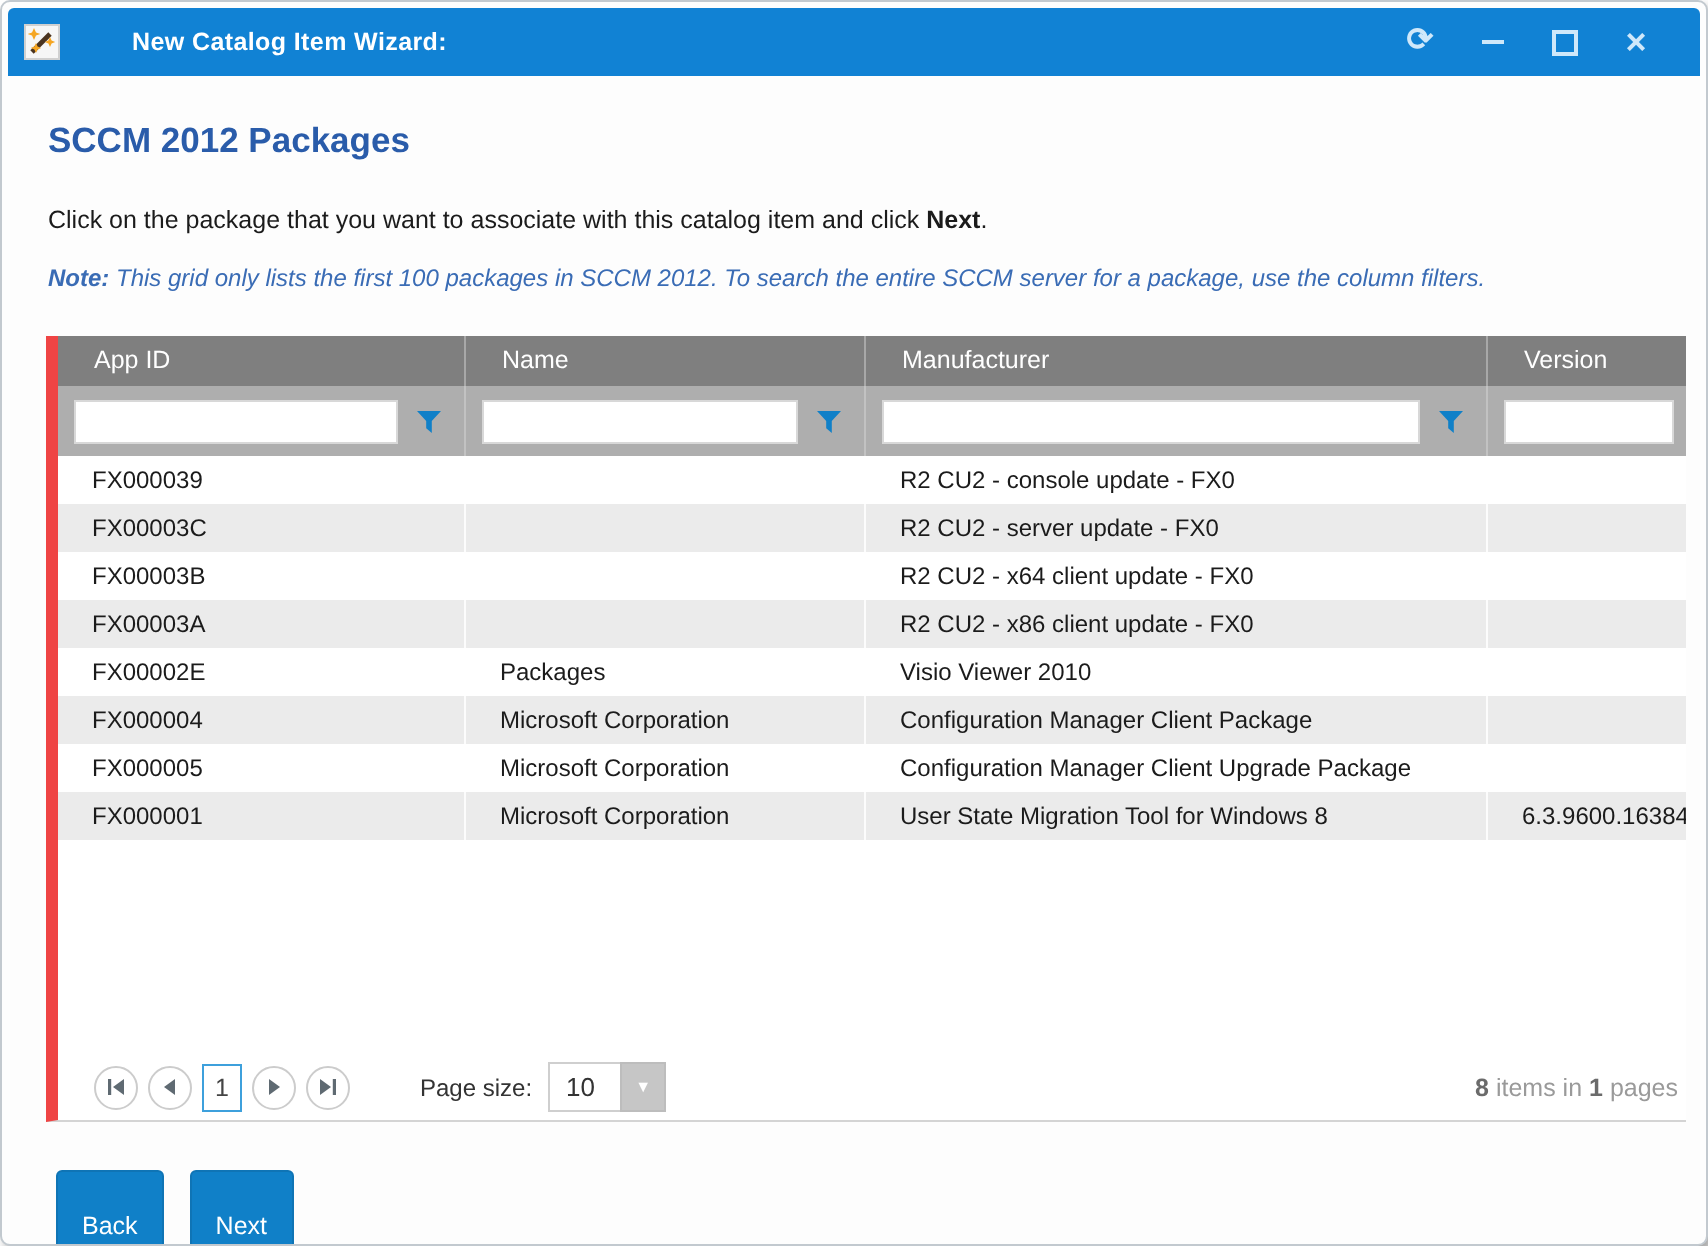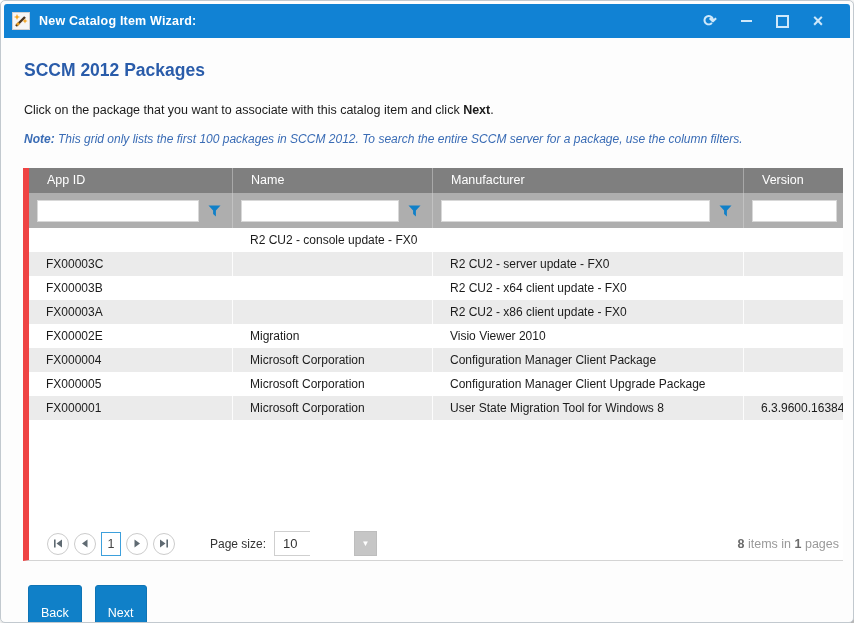--- a/index.html
+++ b/index.html
@@ -11,21 +11,21 @@
     border:1px solid #c2c9cf; border-radius:5px;
     padding:3px;
     background:#fdfdfd;
     box-shadow:3px 4px 6px rgba(0,0,0,0.35);
     overflow:hidden;
   }
 
   
   .titlebar {
     height:34px; background:#1182d4; border-radius:3px 3px 0 0;
-    display:flex; align-items:center; padding:0 12px 0 8px;
+    display:flex; align-items:center; padding:0 12px 0 8px;gap:27px;
   }
   .titlebar .app-icon { width:18px; height:18px; margin-right:9px; flex:0 0 auto; }
   .titlebar .title { color:#ffffff; font-size:12.5px; font-weight:bold; letter-spacing:.2px; flex:1; }
   .tb-buttons { display:flex; align-items:center; gap:20px; margin-right:12px; }
   .tb-btn { color:#cfe8fa; cursor:pointer; display:flex; align-items:center; justify-content:center;
             width:16px; height:16px; font-size:15px; line-height:16px; }
   .tb-btn.refresh { font-size:16px; font-weight:bold; }
   .tb-min-bar { width:11px; height:2px; background:#cfe8fa; display:inline-block; }
   .tb-max-box { width:9px; height:9px; border:2px solid #cfe8fa; display:inline-block; }
   .tb-btn.close { font-size:18px; font-weight:bold; }
@@ -88,21 +88,21 @@
     width:22px; height:22px; border-radius:50%; border:1px solid #cccccc;
     background:#ffffff; display:flex; align-items:center; justify-content:center;
     margin-right:5px; cursor:pointer; box-sizing:border-box;
   }
   .pg-current {
     width:20px; height:24px; border:1px solid #3da0dc; background:#ffffff;
     display:flex; align-items:center; justify-content:center;
     font-size:12.5px; color:#444444; margin-right:5px; box-sizing:border-box; cursor:default;
   }
   .page-size-label { font-size:12px; color:#333333; margin-left:30px; margin-right:8px; }
-  .page-size-select { display:flex; align-items:stretch; height:25px; cursor:pointer;gap:44px; }
+  .page-size-select { display:flex; align-items:stretch; height:25px; cursor:pointer; }
   .pss-value {
     width:36px; background:#ffffff; border:1px solid #cfcfcf; border-right:none;
     font-size:13px; color:#333333; display:flex; align-items:center; padding-left:8px; box-sizing:border-box;
   }
   .pss-arrow {
     width:23px; background:#c6c6c6; border:1px solid #bdbdbd;
     display:flex; align-items:center; justify-content:center;
     color:#ffffff; font-size:8px; box-sizing:border-box;
   }
   .pg-summary {
@@ -194,20 +194,21 @@
             <input type="text" value="" style="">
             <span class="funnel-btn">
               <svg width="13" height="12" viewBox="0 0 13 12">
                   <path d="M0.5,0.5 h12 l-4.6,5 v6 l-2.8,-2.4 v-3.6 z" fill="#1080c8"></path>
                 </svg>
             </span>
           </div>
         </div>
 
         <div class="g-row g-data">
+          <div class="g-cell">FX000039</div>
           <div class="g-cell"></div>
           <div class="g-cell">R2 CU2 - console update - FX0</div>
           <div class="g-cell"></div>
         </div>
         <div class="g-row g-data alt">
           <div class="g-cell">FX00003C</div>
           <div class="g-cell"></div>
           <div class="g-cell">R2 CU2 - server update - FX0</div>
           <div class="g-cell"></div>
         </div>
@@ -218,21 +219,21 @@
           <div class="g-cell"></div>
         </div>
         <div class="g-row g-data alt">
           <div class="g-cell">FX00003A</div>
           <div class="g-cell"></div>
           <div class="g-cell">R2 CU2 - x86 client update - FX0</div>
           <div class="g-cell"></div>
         </div>
         <div class="g-row g-data">
           <div class="g-cell">FX00002E</div>
-          <div class="g-cell">Migration</div>
+          <div class="g-cell">Packages</div>
           <div class="g-cell">Visio Viewer 2010</div>
           <div class="g-cell"></div>
         </div>
         <div class="g-row g-data alt">
           <div class="g-cell">FX000004</div>
           <div class="g-cell">Microsoft Corporation</div>
           <div class="g-cell">Configuration Manager Client Package</div>
           <div class="g-cell"></div>
         </div>
         <div class="g-row g-data">

